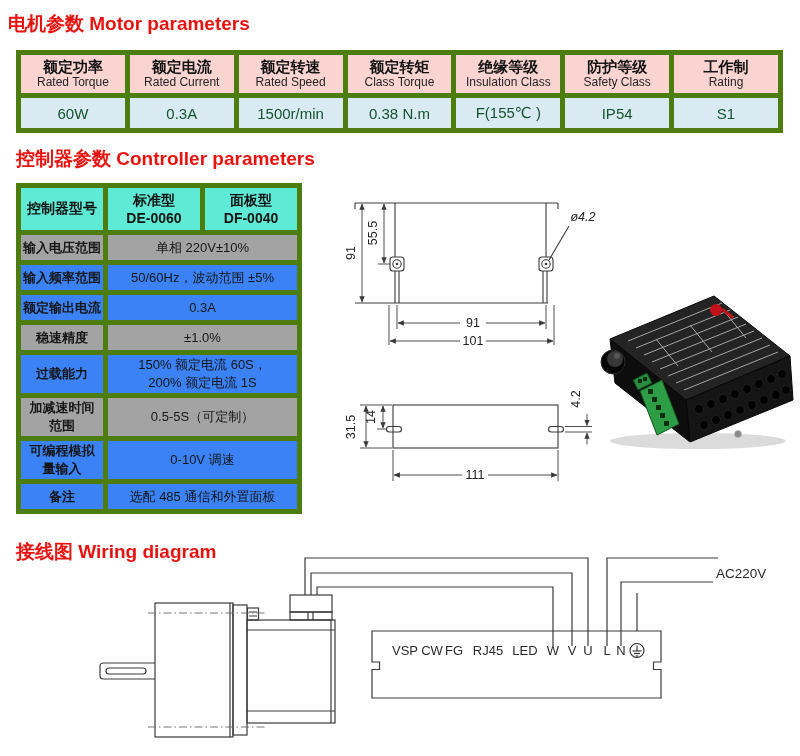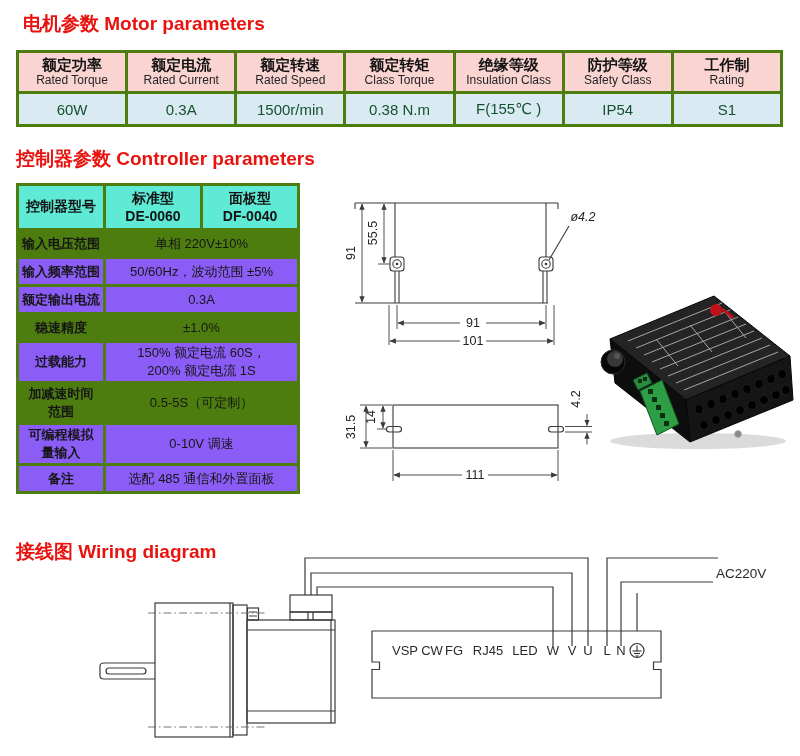--- a/index.html
+++ b/index.html
@@ -1,36 +1,36 @@
 <!DOCTYPE html>
 <html><head>
 <meta charset="utf-8">
 <style>
   html,body{margin:0;padding:0;}
   body{width:800px;height:756px;position:relative;background:#ffffff;
        font-family:"Liberation Sans","DejaVu Sans",sans-serif;overflow:hidden;}
   .title{position:absolute;color:#e8120f;font-size:19px;font-weight:700;white-space:nowrap;}
-  .t-motor{left:23px;top:11px;}
+  .t-motor{left:8px;top:11px;}
   .t-ctrl{left:16px;top:146px;}
   .t-wire{left:16px;top:539px;}
   table{border-collapse:collapse;position:absolute;table-layout:fixed;}
-  th,td{border:3px solid #4d7c0f;text-align:center;vertical-align:middle;padding:1px 2px;}
+  th,td{border:5px solid #4d7c0f;text-align:center;vertical-align:middle;padding:1px 2px;}
   .motor-table{left:16px;top:50px;width:767px;border:2px solid #4d4d4d;}
   .motor-table th{background:#f9d4d1;height:36px;}
   .motor-table td{background:#d9eaf3;height:28px;font-size:15px;font-weight:500;color:#14532d;}
   .zh{font-size:15px;font-weight:700;color:#131313;line-height:1.2;display:block;}
   .en{font-size:12px;font-weight:400;color:#242424;line-height:1.15;display:block;}
   .ctrl-table{left:16px;top:183px;width:281px;border:2px solid #4d4d4d;}
   .ctrl-table th{background:#5eead4;height:40px;font-size:14px;font-weight:700;color:#131313;}
   .ctrl-table td{font-size:13px;color:#161616;height:23px;}
   .ctrl-table td.lbl{font-weight:700;}
   .ctrl-table td.val{font-weight:500;}
   .ctrl-table tr.tall td{height:35px;}
-  .ctrl-table tr.blue td{background:#4d7c0f;}
-  .ctrl-table tr.cream td{background:#8b5cf6;}
+  .ctrl-table tr.blue td{background:#a3a3a3;}
+  .ctrl-table tr.cream td{background:#3b82f6;}
   .pre{white-space:pre-line;}
   .abs{position:absolute;}
   svg text{font-family:"Liberation Sans","DejaVu Sans",sans-serif;}
 </style>
 </head>
 <body>
 
 <div class="title t-motor">
   <span>电机参数</span>
   <span>Motor parameters</span>

